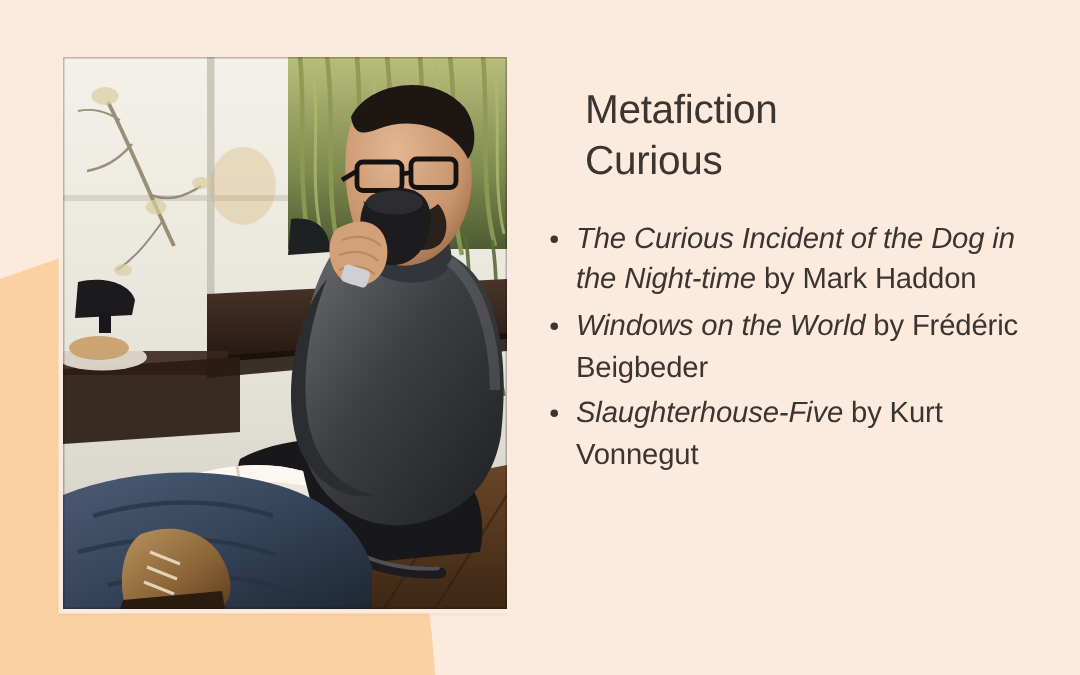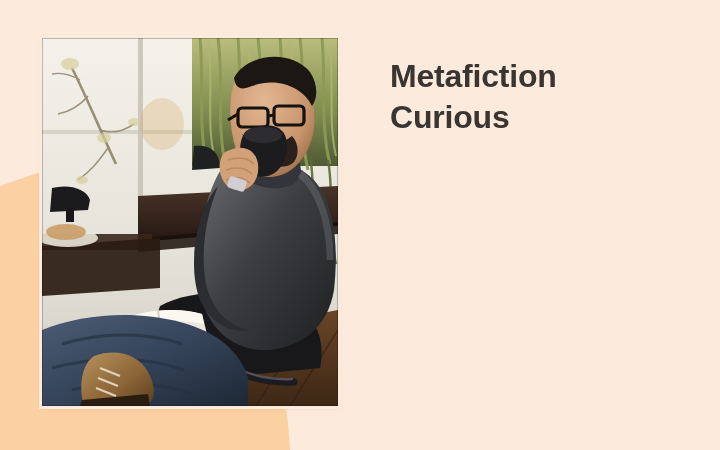--- a/index.html
+++ b/index.html
@@ -40,22 +40,22 @@
   
   .content {
     position:absolute;
     left:362px; top:56px;
     width:346px; height:360px;
   }
 
   .title {
     margin-left:28px;
     color:#3A3531;
-    font-weight:bold;
-    font-size:32px;
+    font-weight:normal;
+    font-size:27px;
     line-height:1.27;
     letter-spacing:-.2px;
     max-width:250px;
   }
 
   .book-list {
     margin-top:21px;
     list-style:none;
   }
   .book-item {
@@ -275,19 +275,28 @@
       <rect width="296" height="368" fill="none" stroke="#0b0906" stroke-width="2" opacity=".25"></rect>
     </svg>
   </div>
 
   <div class="content">
 
     <h1 class="title"><span>Metafiction</span><br><span>Curious</span></h1>
 
     <ul class="book-list">
 
-
-
+      <li class="book-item">
+        <span class="bullet-dot"></span><em class="book-title">The Curious Incident of the Dog in the Night-time</em><span class="book-author"> by Mark Haddon</span>
+      </li>
+
+      <li class="book-item">
+        <span class="bullet-dot"></span><em class="book-title">Windows on the World</em><span class="book-author"> by Frédéric Beigbeder</span>
+      </li>
+
+      <li class="book-item">
+        <span class="bullet-dot"></span><em class="book-title">Slaughterhouse-Five</em><span class="book-author"> by Kurt Vonnegut</span>
+      </li>
 
     </ul>
   </div>
 
 </div>
 
 </body></html>

